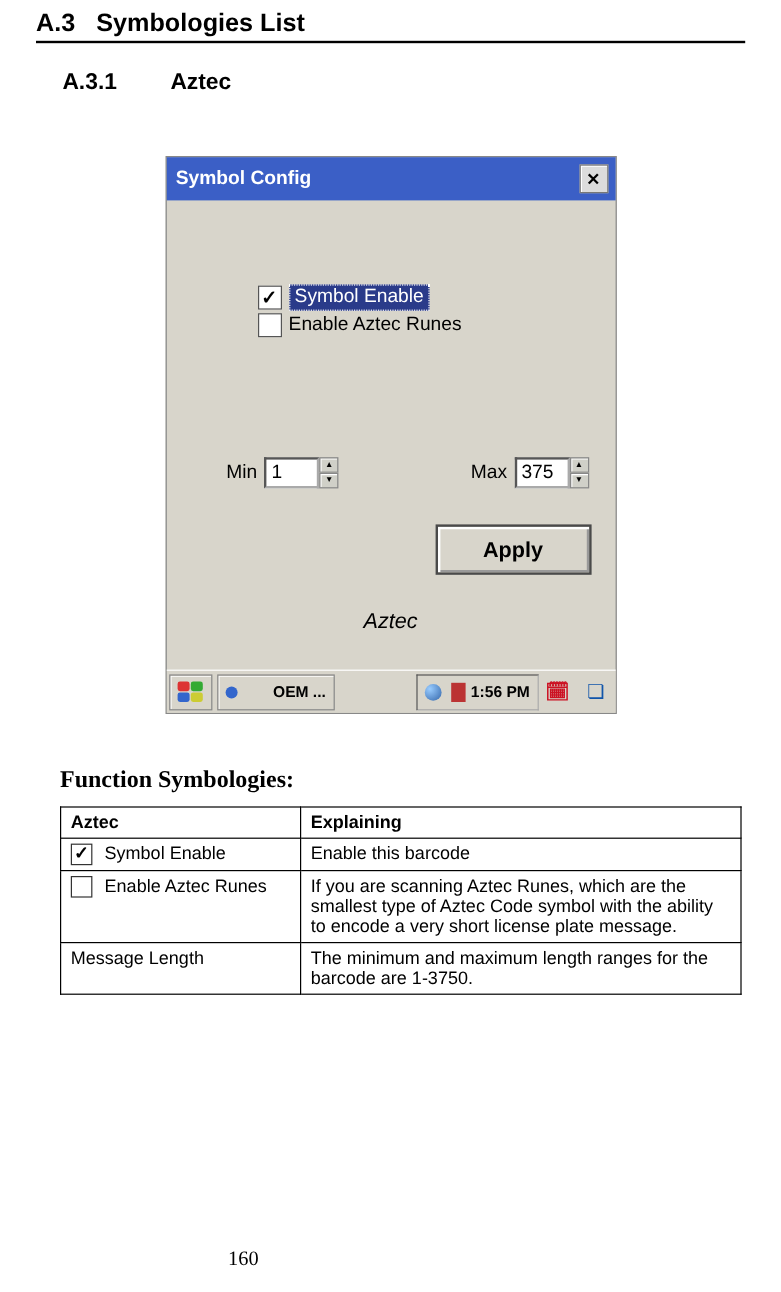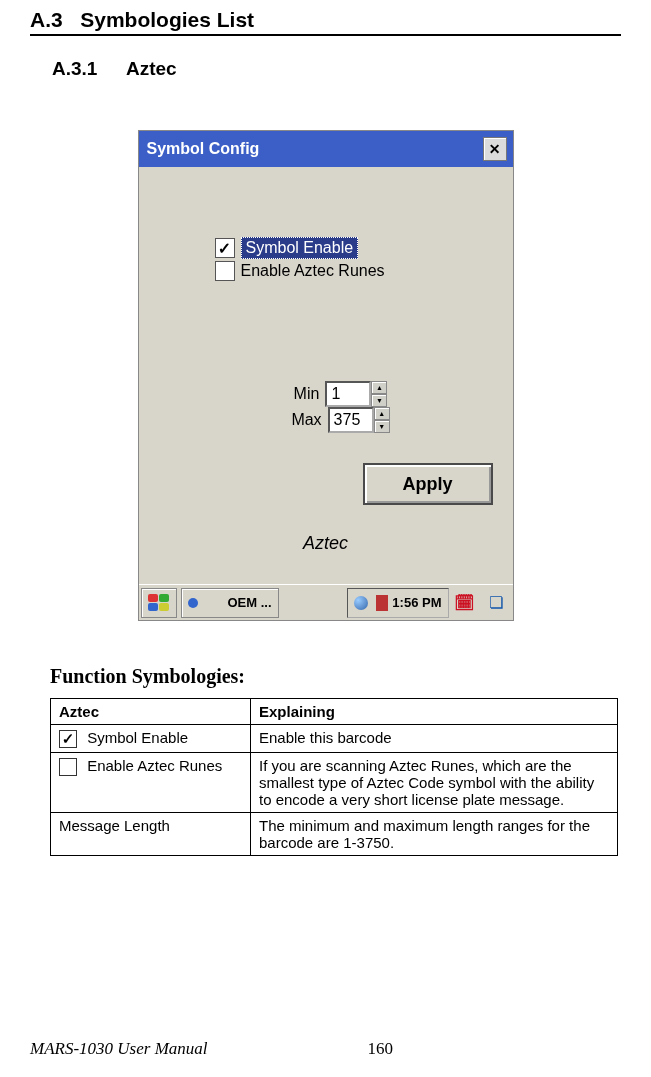--- a/index.html
+++ b/index.html
@@ -18,21 +18,21 @@
     padding-bottom: 2px;
     border-bottom: 2px solid #000;
     margin-bottom: 22px;
   }
   .sub-heading {
     font-size: 19px;
     font-weight: bold;
     margin-left: 22px;
     margin-bottom: 50px;
   }
-  .sub-heading .num { margin-right: 24px; }
+  .sub-heading .num { margin-right: 40px; }
   .screenshot-wrap {
     display: flex;
     justify-content: center;
     margin-bottom: 44px;
   }
   .screenshot {
     width: 376px;
     border: 1px solid #888;
     background: #d8d5cb;
     font-family: Tahoma, sans-serif;
@@ -88,21 +88,20 @@
     padding: 1px 4px;
     border: 1px dotted #fff;
   }
   .minmax-row {
     display: flex;
     align-items: center;
     justify-content: flex-start;
     margin-top: 100px;
     margin-bottom: 30px;
     padding-left: 30px;
-    flex-direction: column;
   }
   .minmax-row .grp { display: flex; align-items: center; }
   .minmax-row .lbl { font-size: 16px; margin-right: 6px; }
   .minmax-row .field {
     display: flex;
     align-items: center;
   }
   .minmax-row .val {
     width: 46px;
     height: 26px;
@@ -358,15 +357,14 @@
     <td>If you are scanning Aztec Runes, which are the smallest type of Aztec Code symbol with the ability to encode a very short license plate message.</td>
   </tr>
   <tr>
     <td>Message Length</td>
     <td>The minimum and maximum length ranges for the barcode are 1-3750.</td>
   </tr>
 </tbody>
   </table>
 
 <div class="footer">
-  <span>MARS-1030 User Manual</span>
   <span class="pn">160</span>
 </div>
 
 </body></html>

